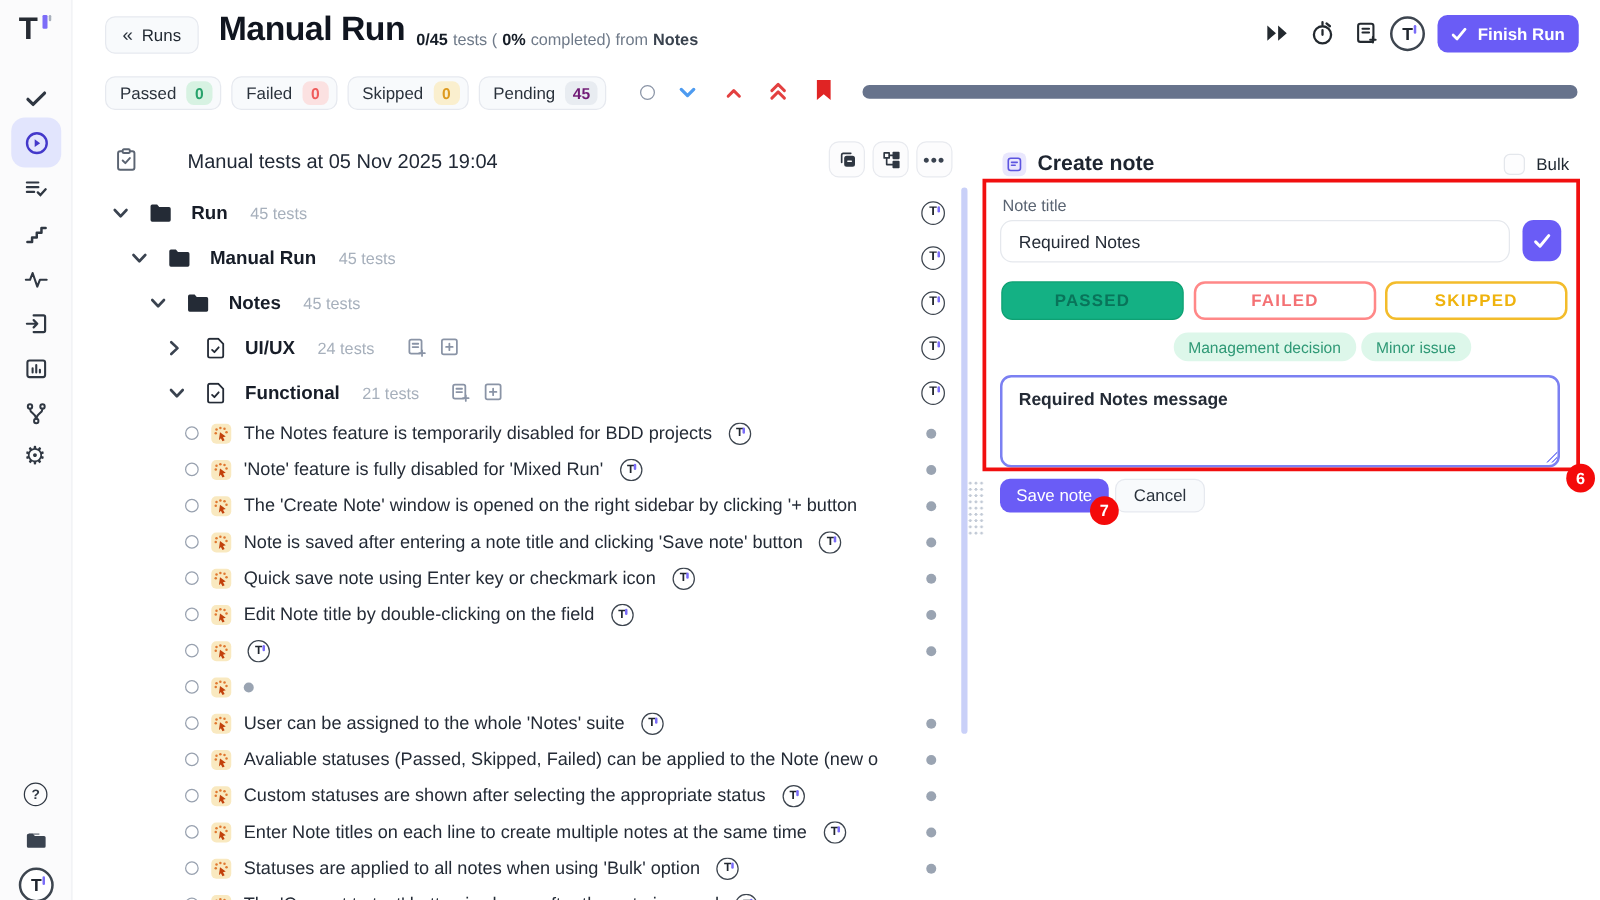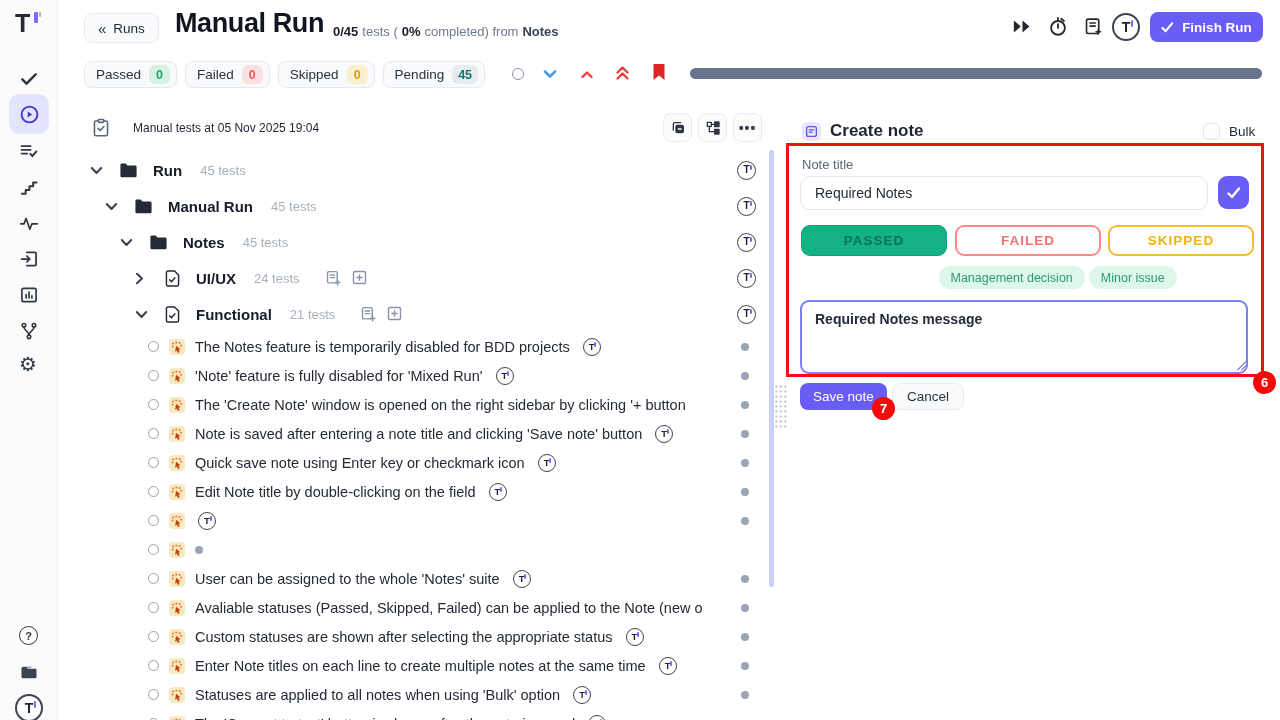--- a/index.html
+++ b/index.html
@@ -35,28 +35,28 @@
   .top-ic{position:absolute;color:#23292F;}
   .btn-finish{position:absolute;left:1150px;top:12px;width:113px;height:30px;background:#6A5CF6;border:none;border-radius:8px;color:#fff;font-size:13.5px;font-weight:600;display:inline-flex;align-items:center;justify-content:center;gap:8px;cursor:pointer;font-family:inherit;}
 
   
   .chips{position:absolute;left:84px;top:61px;display:flex;gap:8px;}
   .chip{height:27px;display:inline-flex;align-items:center;gap:8px;padding:0 6px 0 11px;background:#F8FAFC;border:1px solid #E6E9EF;border-radius:8px;font-size:13.5px;font-weight:500;color:#2A323C;cursor:pointer;}
   .cnt{min-width:21px;height:19px;padding:0 6px;border-radius:6px;font-size:12.5px;font-weight:600;display:inline-flex;align-items:center;justify-content:center;}
   .cnt.green{background:#D7F2E2;color:#27A26B;}
   .cnt.red{background:#FBE1E1;color:#EF5B5B;}
   .cnt.yellow{background:#FAEFCE;color:#DD9A1F;}
-  .cnt.gray{background:#E8ECF1;color:#0f766e;}
+  .cnt.gray{background:#E8ECF1;color:#701a75;}
   .f-ic{position:absolute;cursor:pointer;}
   .ring{width:12px;height:12px;border:1.7px solid #8A94A6;border-radius:50%;}
   .progress{position:absolute;left:690px;top:68px;width:572px;height:11px;background:#67738C;border-radius:6px;}
 
   
   .tree-head-ic{position:absolute;left:92px;top:118px;color:#5B6472;}
-  .tree-title{position:absolute;left:133px;top:121px;font-size:12px;font-weight:500;color:#212936;}
+  .tree-title{position:absolute;left:150px;top:121px;font-size:16px;font-weight:500;color:#212936;}
   .thbtn{position:absolute;top:113px;width:29px;height:29px;background:#FCFCFD;border:1px solid #E8EAEF;border-radius:8px;display:flex;align-items:center;justify-content:center;color:#2F3742;cursor:pointer;}
   .thbtn .dots3{font-size:14px;font-weight:800;letter-spacing:1px;color:#3A4350;line-height:10px;}
   .tree-body{position:absolute;left:84px;top:152px;width:676px;}
   .suite-row{height:36px;display:flex;align-items:center;gap:16px;}
   .suite-row .chev{width:13px;color:#3A4350;flex:none;cursor:pointer;margin-right:1px;}
   .s-label{font-size:15px;font-weight:600;color:#171D28;white-space:nowrap;cursor:pointer;}
   .s-meta{font-size:13px;color:#A7B0BC;white-space:nowrap;margin-left:2px;}
   .s-actions{display:inline-flex;gap:11px;margin-left:10px;color:#8A94A6;}
   .s-actions span{cursor:pointer;}
   .spacer{flex:1;}

